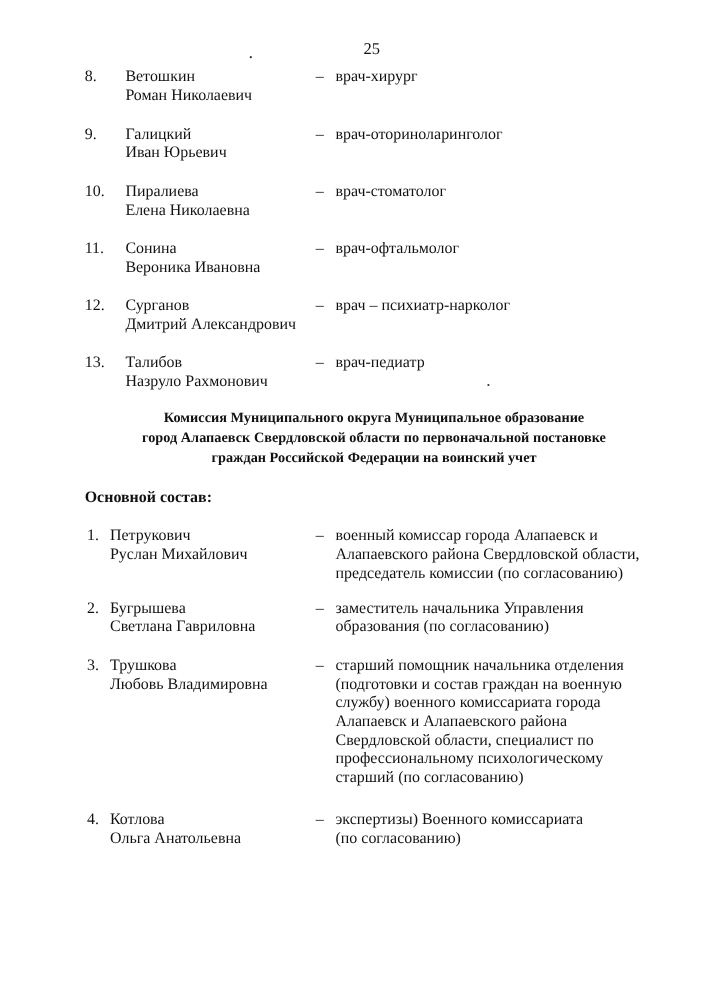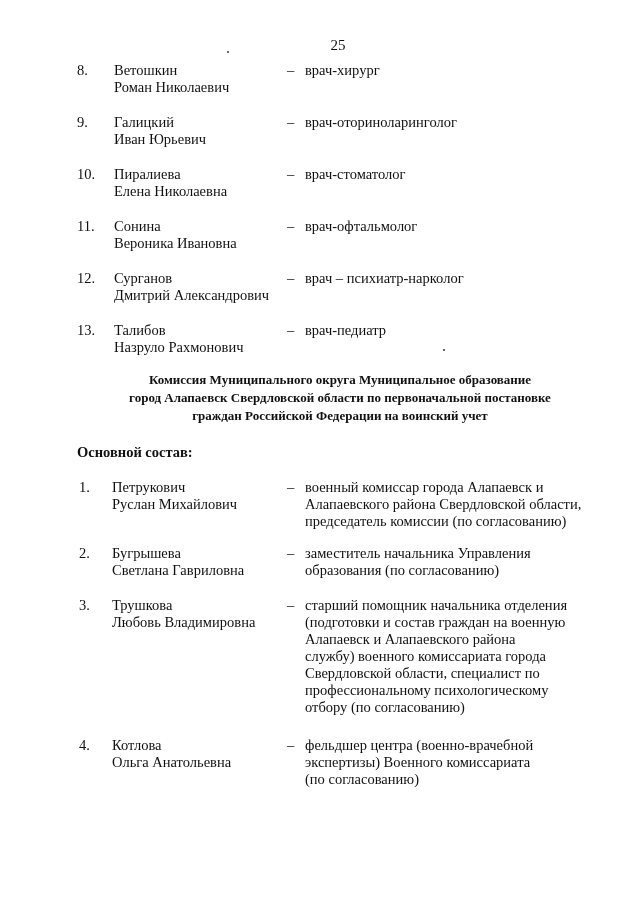--- a/index.html
+++ b/index.html
@@ -12,21 +12,21 @@
   .speck { position: absolute; width: 2px; height: 2px; background: #333; border-radius: 1px; }
   .row { position: absolute; left: 0; width: 640px; }
   .num { position: absolute; left: 77px; top: 0; }
   .name { position: absolute; left: 98px; top: 0; white-space: nowrap; margin-left: 16px; }
   .dash { position: absolute; left: 287px; top: 0; }
   .role { position: absolute; left: 305px; top: 0; width: 300px; }
   .heading { position: absolute; top: 371px; left: 70px; width: 540px; text-align: center; font-weight: bold; font-size: 13px; line-height: 18px; }
   .heading div { white-space: nowrap; }
   .subhead { position: absolute; top: 444px; left: 77px; font-weight: bold; }
   .num2 { position: absolute; left: 79px; top: 0; }
-  .name2 { position: absolute; left: 112px; top: 0; white-space: nowrap; }
+  .name2 { position: absolute; left: 100px; top: 0; white-space: nowrap; }
 </style>
 </head>
 <body>
 
 <div class="page-num">25</div>
 <div class="speck" style="left:227px; top:51px;"></div>
 <div class="speck" style="left:443px; top:349px;"></div>
 
 <div>
   <div class="row" style="top:62px;">
@@ -122,33 +122,32 @@
   <div class="row" style="top:597px;">
     <span class="num2">3.</span>
     <div class="name2">
       <div>Трушкова</div>
       <div>Любовь Владимировна</div>
     </div>
     <span class="dash">–</span>
     <div class="role">
       <div>старший помощник начальника отделения</div>
       <div>(подготовки и состав граждан на военную</div>
+      <div>службу) военного комиссариата города</div>
       <div>Алапаевск и Алапаевского района</div>
-      <div>службу) военного комиссариата города</div>
       <div>Свердловской области, специалист по</div>
       <div>профессиональному психологическому</div>
-      <div>отбору (по согласованию)</div>
+      <div>старший (по согласованию)</div>
     </div>
   </div>
   <div class="row" style="top:737px;">
     <span class="num2">4.</span>
     <div class="name2">
       <div>Котлова</div>
       <div>Ольга Анатольевна</div>
     </div>
     <span class="dash">–</span>
     <div class="role">
-      <div>фельдшер центра (военно-врачебной</div>
       <div>экспертизы) Военного комиссариата</div>
       <div>(по согласованию)</div>
     </div>
   </div>
 </div>
 
 </body></html>

